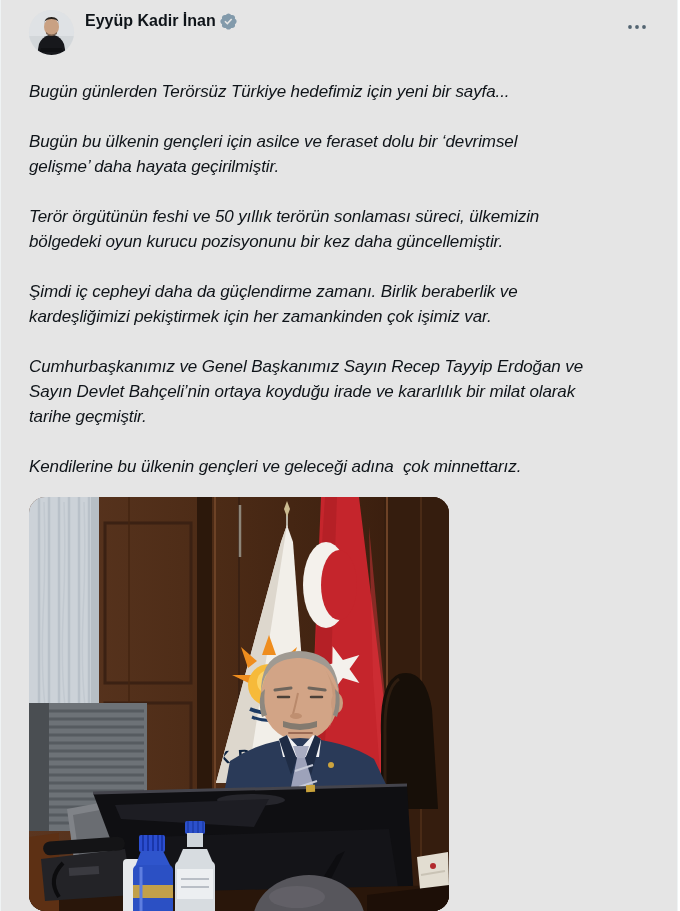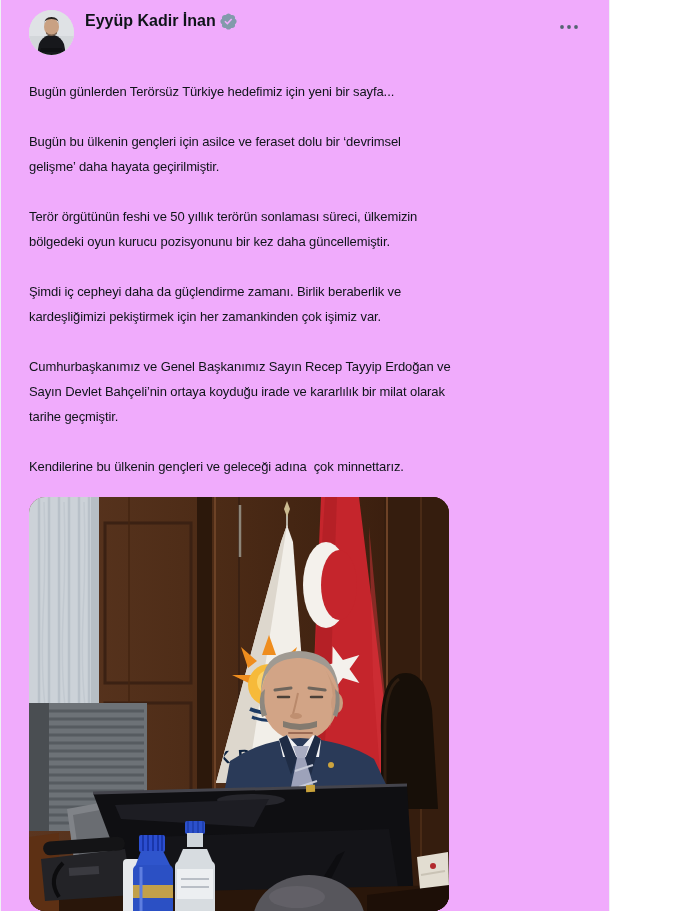--- a/index.html
+++ b/index.html
@@ -1,27 +1,27 @@
 <!DOCTYPE html>
 <html><head>
 <meta charset="utf-8">
 <style>
   html,body{margin:0;padding:0;width:680px;height:911px;overflow:hidden;background:#ffffff;
     font-family:"Liberation Sans",sans-serif;}
-  .column{position:relative;width:610px;height:100%;border-left:1px solid #eff3f4;border-right:1px solid #eff3f4;box-sizing:border-box;background:#f0abfc;}
+  .column{position:relative;width:678px;height:100%;border-left:1px solid #eff3f4;border-right:1px solid #eff3f4;box-sizing:border-box;background:#e5e5e5;}
   .tweet{padding:10px 28px 0 28px;}
   .tweet-header{display:flex;align-items:flex-start;}
   .avatar{width:45px;height:45px;border-radius:50%;overflow:hidden;flex:0 0 auto;cursor:pointer;background:#dcdfe2;}
   .id-block{margin-left:11px;padding-top:1px;min-width:0;}
   .name-row{display:flex;align-items:center;gap:3px;}
   .name{font-size:16px;font-weight:700;color:#0f1419;line-height:20px;cursor:pointer;}
   .badge{display:inline-flex;width:19px;height:19px;}
   .handle{font-size:15px;color:#536471;line-height:20px;margin-top:1px;cursor:pointer;}
   .more-btn{margin-left:auto;background:none;border:none;padding:6px 2px 0 0;cursor:pointer;height:24px;}
-  .tweet-text{margin-top:24px;font-size:13px;line-height:25px;color:#0f1419;white-space:pre-wrap;letter-spacing:-0.1px;}
+  .tweet-text{margin-top:24px;font-size:17px;line-height:25px;color:#0f1419;white-space:pre-wrap;letter-spacing:-0.1px;font-style:italic;}
   .photo{margin:18px 0 0 0;width:420px;height:414px;border-radius:16px;overflow:hidden;cursor:pointer;position:relative;}
   .photo svg{display:block;}
 </style>
 </head>
 <body>
 
 <div class="column">
   <article class="tweet">
 
     <header class="tweet-header">

